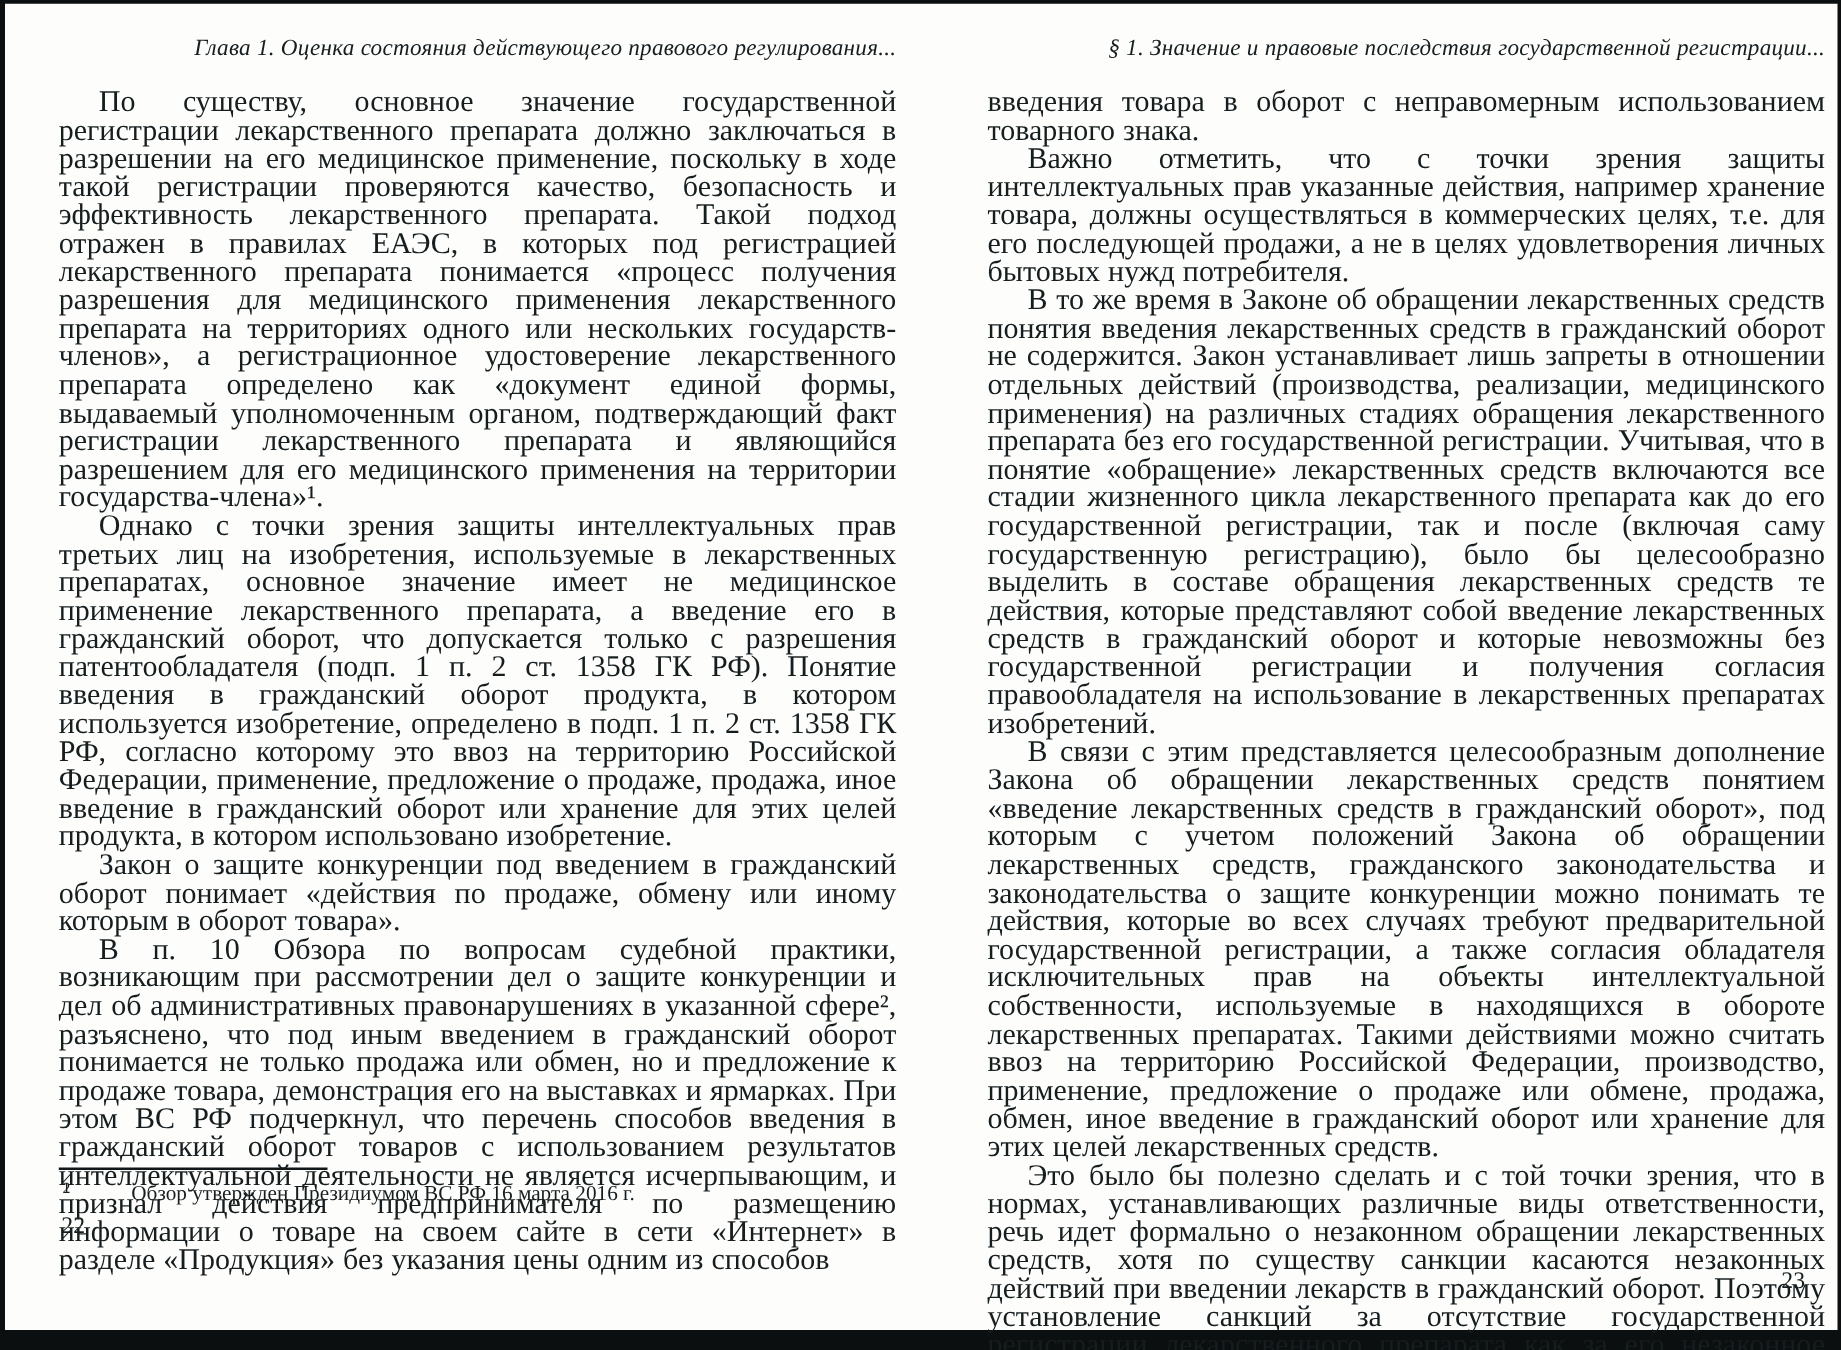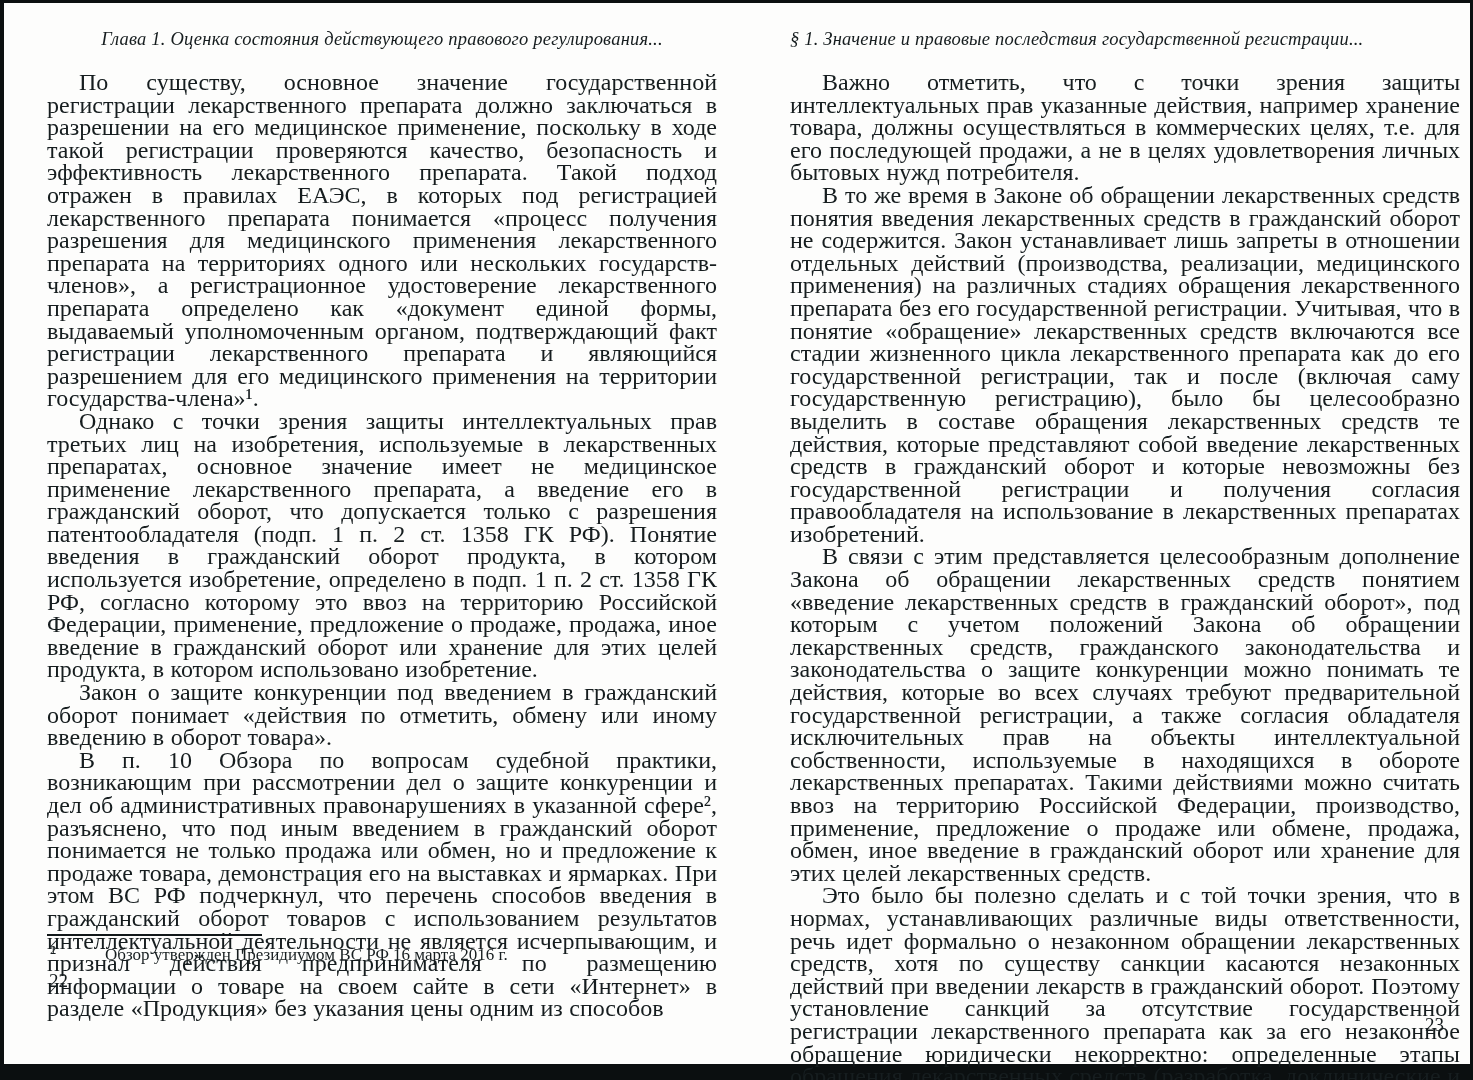--- a/index.html
+++ b/index.html
@@ -33,22 +33,22 @@
   .right-page { left: 790px; }
 
   .running-head {
     font-style: italic;
     font-size: 18.5px;
     line-height: 22px;
     letter-spacing: 0.2px;
     margin-bottom: 21px;
     white-space: nowrap;
   }
-  .rh-left  { text-align: center; }
-  .rh-right { text-align: left; }
+  .rh-left  { text-align: right; }
+  .rh-right { text-align: right; }
 
   .body-text {
     font-size: 24px;
     line-height: 22.6px;
     text-align: justify;
     hyphens: auto;
     -webkit-hyphens: auto;
     word-spacing: 0.5px;
   }
   .para { margin: 0; }
@@ -97,21 +97,21 @@
   <div class="edge edge-left"></div>
   <div class="edge edge-right"></div>
   <div class="edge edge-bottom"></div>
 
   <section class="page left-page">
     <header class="running-head rh-left">Глава 1. Оценка состояния действующего правового регулирования...</header>
 
     <div class="body-text">
       <p class="para indent">По существу, основное значение государственной регистрации лекарственного препарата должно заключаться в разрешении на его медицинское применение, поскольку в ходе такой регистрации проверяются качество, безопасность и эффективность лекарственного препарата. Такой подход отражен в правилах ЕАЭС, в которых под регистрацией лекарственного препарата понимается «процесс получения разрешения для медицинского применения лекарственного препарата на территориях одного или нескольких государств-членов», а регистрационное удостоверение лекарственного препарата определено как «документ единой формы, выдаваемый уполномоченным органом, подтверждающий факт регистрации лекарственного препарата и являющийся разрешением для его медицинского применения на территории государства-члена»¹.</p>
       <p class="para indent">Однако с точки зрения защиты интеллектуальных прав третьих лиц на изобретения, используемые в лекарственных препаратах, основное значение имеет не медицинское применение лекарственного препарата, а введение его в гражданский оборот, что допускается только с разрешения патентообладателя (подп. 1 п. 2 ст. 1358 ГК РФ). Понятие введения в гражданский оборот продукта, в котором используется изобретение, определено в подп. 1 п. 2 ст. 1358 ГК РФ, согласно которому это ввоз на территорию Российской Федерации, применение, предложение о продаже, продажа, иное введение в гражданский оборот или хранение для этих целей продукта, в котором использовано изобретение.</p>
-      <p class="para indent">Закон о защите конкуренции под введением в гражданский оборот понимает «действия по отметить, обмену или иному введению в оборот товара».</p>
+      <p class="para indent">Закон о защите конкуренции под введением в гражданский оборот понимает «действия по продаже, обмену или иному которым в оборот товара».</p>
       <p class="para indent">В п. 10 Обзора по вопросам судебной практики, возникающим при рассмотрении дел о защите конкуренции и дел об административных правонарушениях в указанной сфере², разъяснено, что под иным введением в гражданский оборот понимается не только продажа или обмен, но и предложение к продаже товара, демонстрация его на выставках и ярмарках. При этом ВС РФ подчеркнул, что перечень способов введения в гражданский оборот товаров с использованием результатов интеллектуальной деятельности не является исчерпывающим, и признал действия предпринимателя по размещению информации о товаре на своем сайте в сети «Интернет» в разделе «Продукция» без указания цены одним из способов</p>
     </div>
 
     <div class="footnotes">
       <div class="fn-rule"></div>
       <div class="fn">
         <span class="fn-marker">1</span>
       </div>
       <div class="fn">
         <span class="fn-marker">2</span>
@@ -119,20 +119,21 @@
       </div>
     </div>
 
     <div class="page-num pn-left">22</div>
   </section>
 
   <section class="page right-page">
     <header class="running-head rh-right">§ 1. Значение и правовые последствия государственной регистрации...</header>
 
     <div class="body-text">
+      <p class="para">введения товара в оборот с неправомерным использованием товарного знака.</p>
       <p class="para indent">Важно отметить, что с точки зрения защиты интеллектуальных прав указанные действия, например хранение товара, должны осуществляться в коммерческих целях, т.е. для его последующей продажи, а не в целях удовлетворения личных бытовых нужд потребителя.</p>
       <p class="para indent">В то же время в Законе об обращении лекарственных средств понятия введения лекарственных средств в гражданский оборот не содержится. Закон устанавливает лишь запреты в отношении отдельных действий (производства, реализации, медицинского применения) на различных стадиях обращения лекарственного препарата без его государственной регистрации. Учитывая, что в понятие «обращение» лекарственных средств включаются все стадии жизненного цикла лекарственного препарата как до его государственной регистрации, так и после (включая саму государственную регистрацию), было бы целесообразно выделить в составе обращения лекарственных средств те действия, которые представляют собой введение лекарственных средств в гражданский оборот и которые невозможны без государственной регистрации и получения согласия правообладателя на использование в лекарственных препаратах изобретений.</p>
       <p class="para indent">В связи с этим представляется целесообразным дополнение Закона об обращении лекарственных средств понятием «введение лекарственных средств в гражданский оборот», под которым с учетом положений Закона об обращении лекарственных средств, гражданского законодательства и законодательства о защите конкуренции можно понимать те действия, которые во всех случаях требуют предварительной государственной регистрации, а также согласия обладателя исключительных прав на объекты интеллектуальной собственности, используемые в находящихся в обороте лекарственных препаратах. Такими действиями можно считать ввоз на территорию Российской Федерации, производство, применение, предложение о продаже или обмене, продажа, обмен, иное введение в гражданский оборот или хранение для этих целей лекарственных средств.</p>
       <p class="para indent">Это было бы полезно сделать и с той точки зрения, что в нормах, устанавливающих различные виды ответственности, речь идет формально о незаконном обращении лекарственных средств, хотя по существу санкции касаются незаконных действий при введении лекарств в гражданский оборот. Поэтому установление санкций за отсутствие государственной регистрации лекарственного препарата как за его незаконное обращение юридически некорректно: определенные этапы обращения лекарственных средств (разработка, доклинические и клинические исследования, экспертиза, равно как и</p>
     </div>
 
     <div class="page-num pn-right">23</div>
   </section>
 
 </div>

